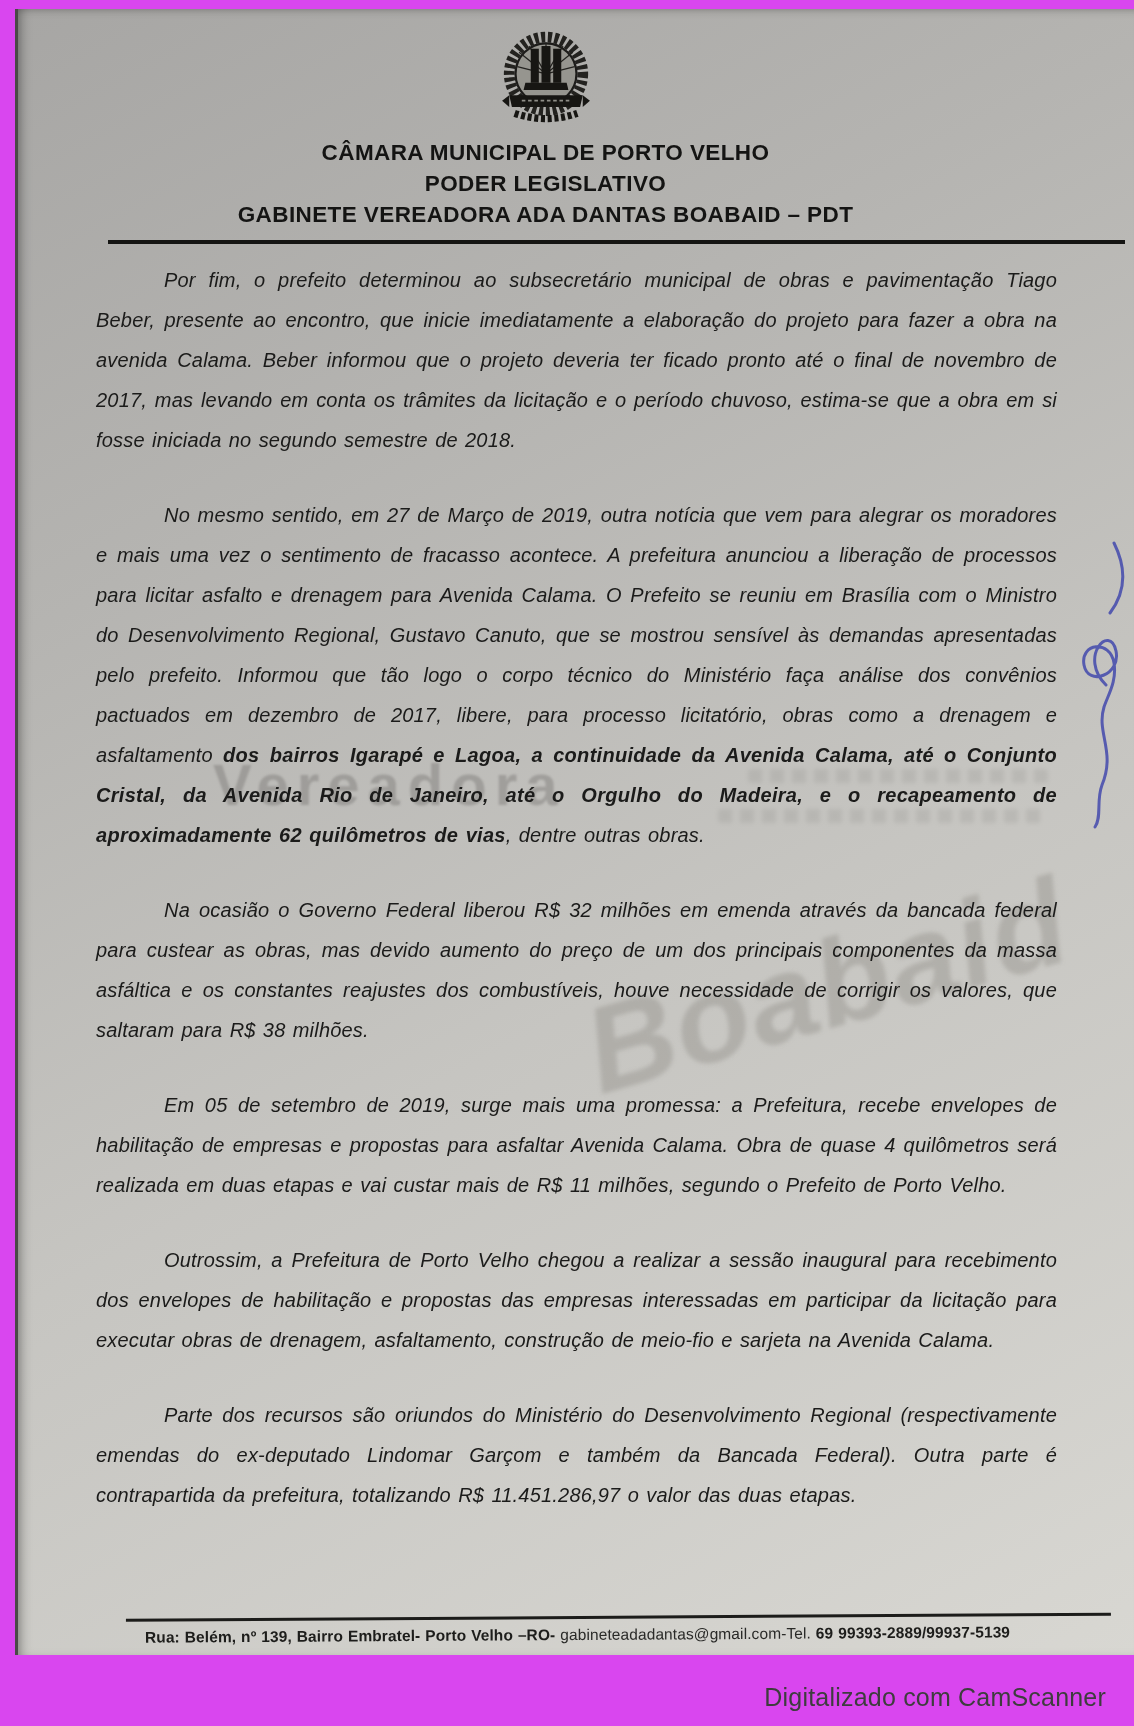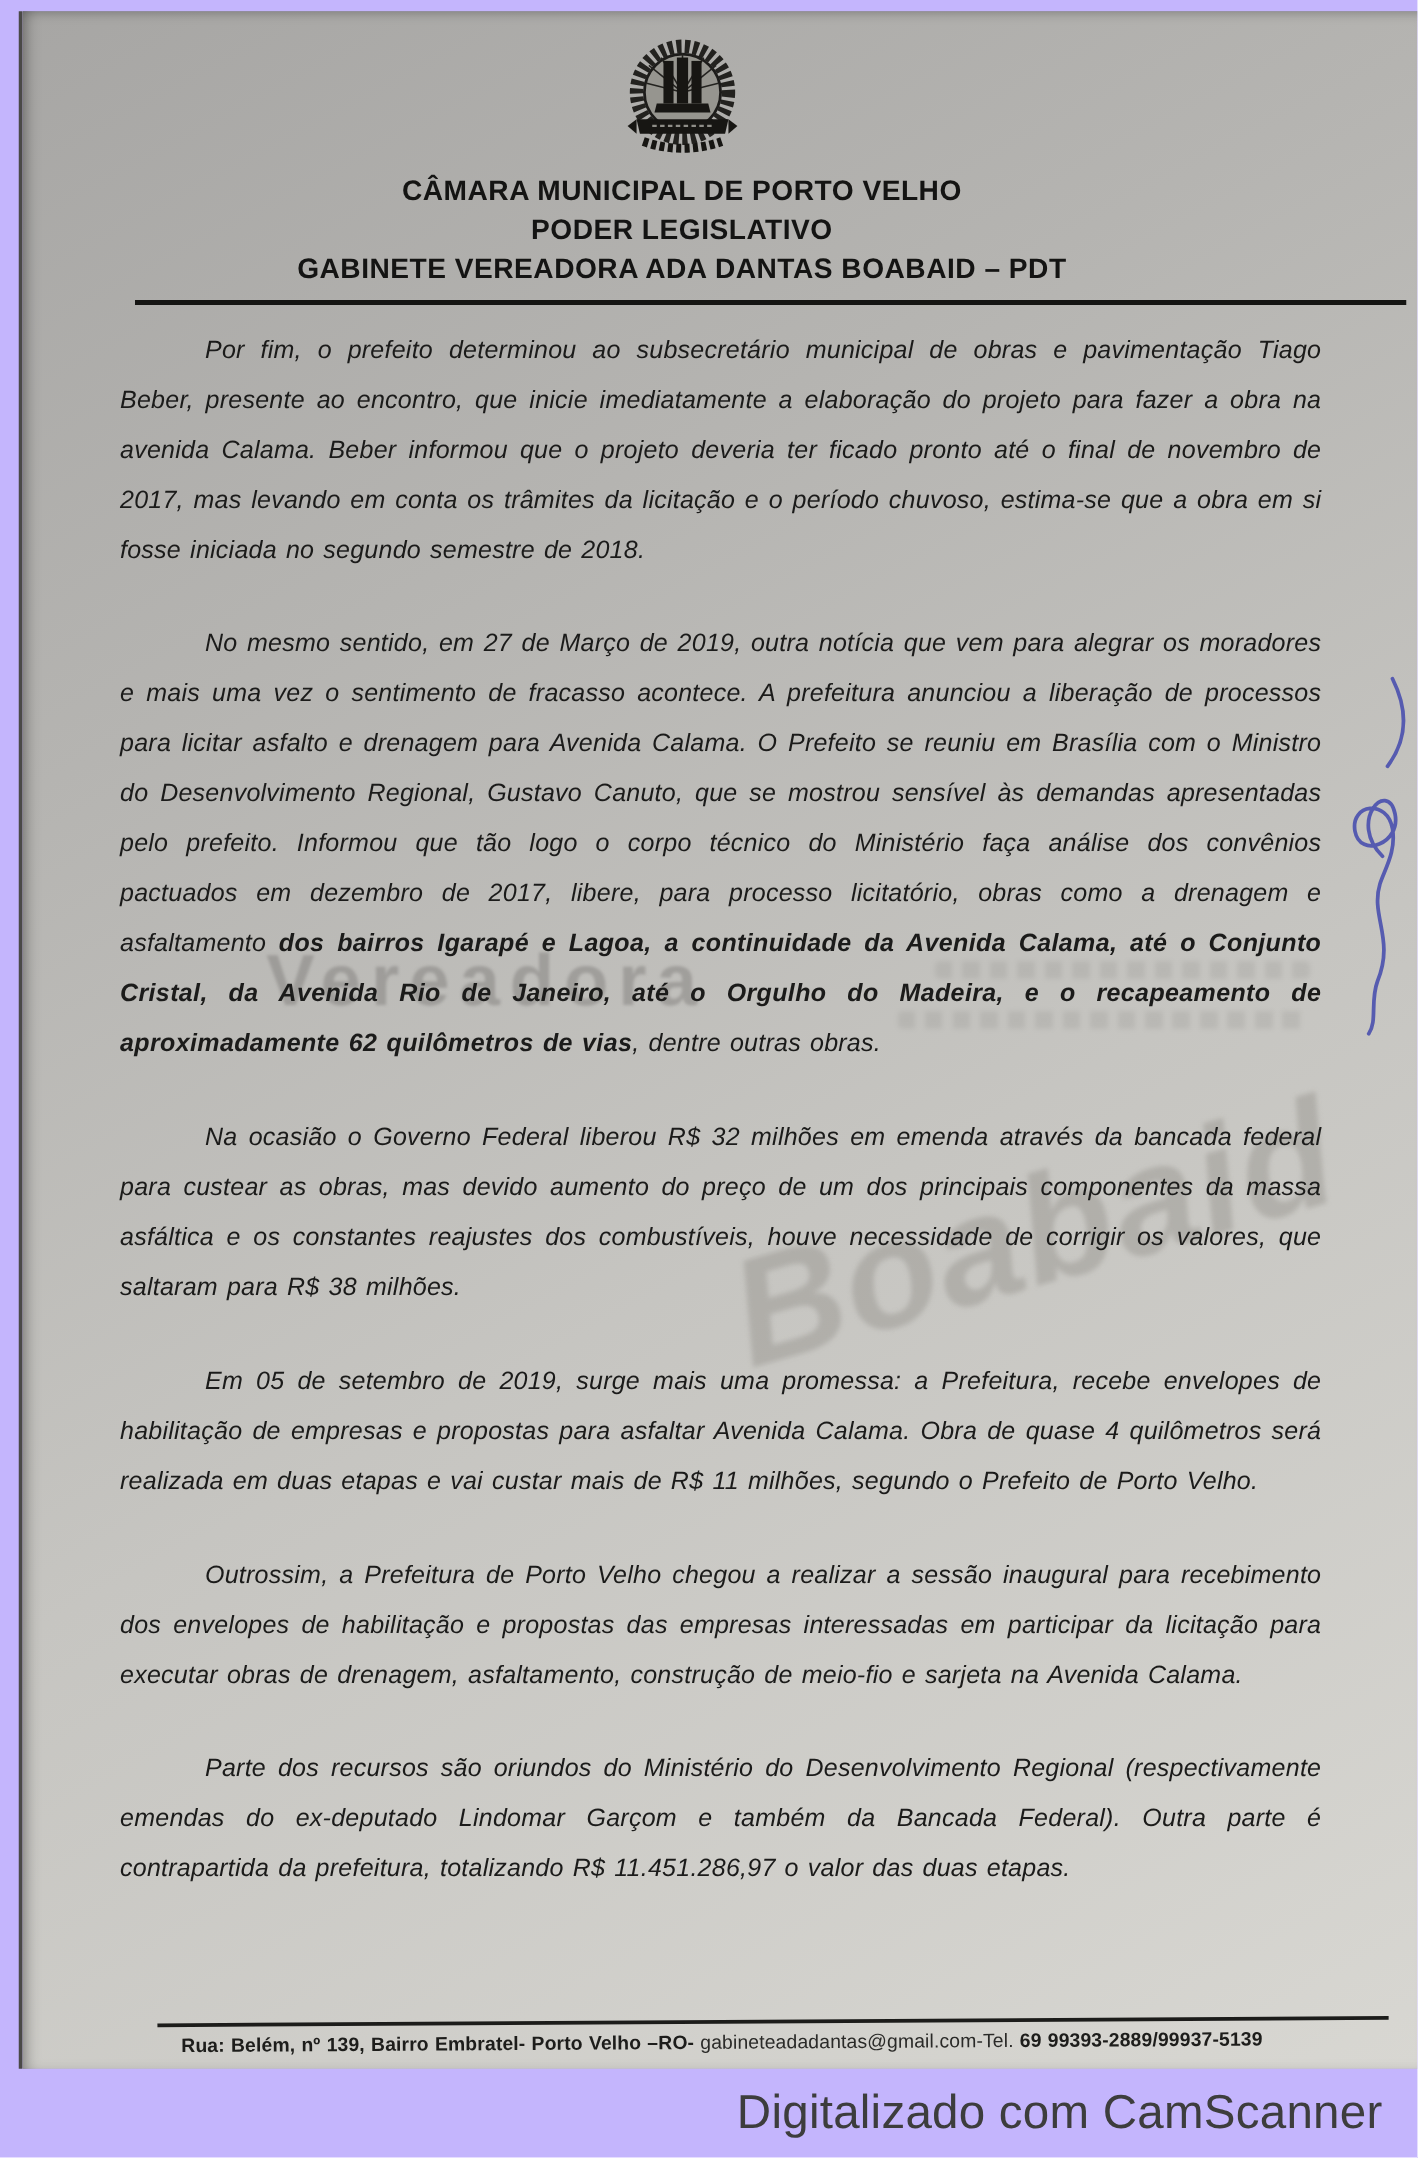--- a/index.html
+++ b/index.html
@@ -1,17 +1,17 @@
 <!DOCTYPE html>
 <html><head>
 <meta charset="utf-8">
 <style>
   html,body{margin:0;padding:0;background:#ffffff;}
   .canvas{
-    position:relative;width:1134px;height:1726px;background:#c4b5fd;
+    position:relative;width:1134px;height:1726px;background:#d946ef;
     overflow:hidden;font-family:"Liberation Sans",sans-serif;
   }
   .paper{
     position:absolute;left:15px;top:9px;width:1119px;height:1646px;
     background:linear-gradient(152deg,#a7a6a4 0%,#b5b4b1 28%,#c6c5c1 58%,#d8d7d2 100%);
     border-left:3px solid #4a4947;
     box-shadow:inset 8px 0 12px -6px rgba(0,0,0,.38), inset 0 6px 10px -6px rgba(0,0,0,.25);
   }
   .letterhead{position:relative;z-index:2;text-align:center;padding-top:20px;transform:translateX(-32px);}
   .seal{display:block;margin:0 auto 4px auto;}
@@ -50,21 +50,21 @@
     position:absolute;z-index:2;left:0;right:0;bottom:12px;transform:rotate(-.35deg);
   }
   .footer-rule{height:2.5px;background:#1c1c1a;margin:0 26px 7px 108px;}
   .footer-text{
     text-align:center;font-size:15.5px;color:#1d1d1b;letter-spacing:.1px;word-spacing:.5px;
   }
   .footer-text b{font-weight:700;}
   .footer-text .email{font-weight:400;color:#2a2a28;}
   .camscanner{
     position:absolute;left:0;right:28px;bottom:14px;text-align:right;
-    font-size:38px;color:#3d3d3d;letter-spacing:.2px;
+    font-size:25px;color:#3d3d3d;letter-spacing:.2px;
   }
 </style>
 </head>
 <body>
 
 <div class="canvas">
 
   <div class="paper">
 
     <div class="wm-vereadora">Vereadora</div>

